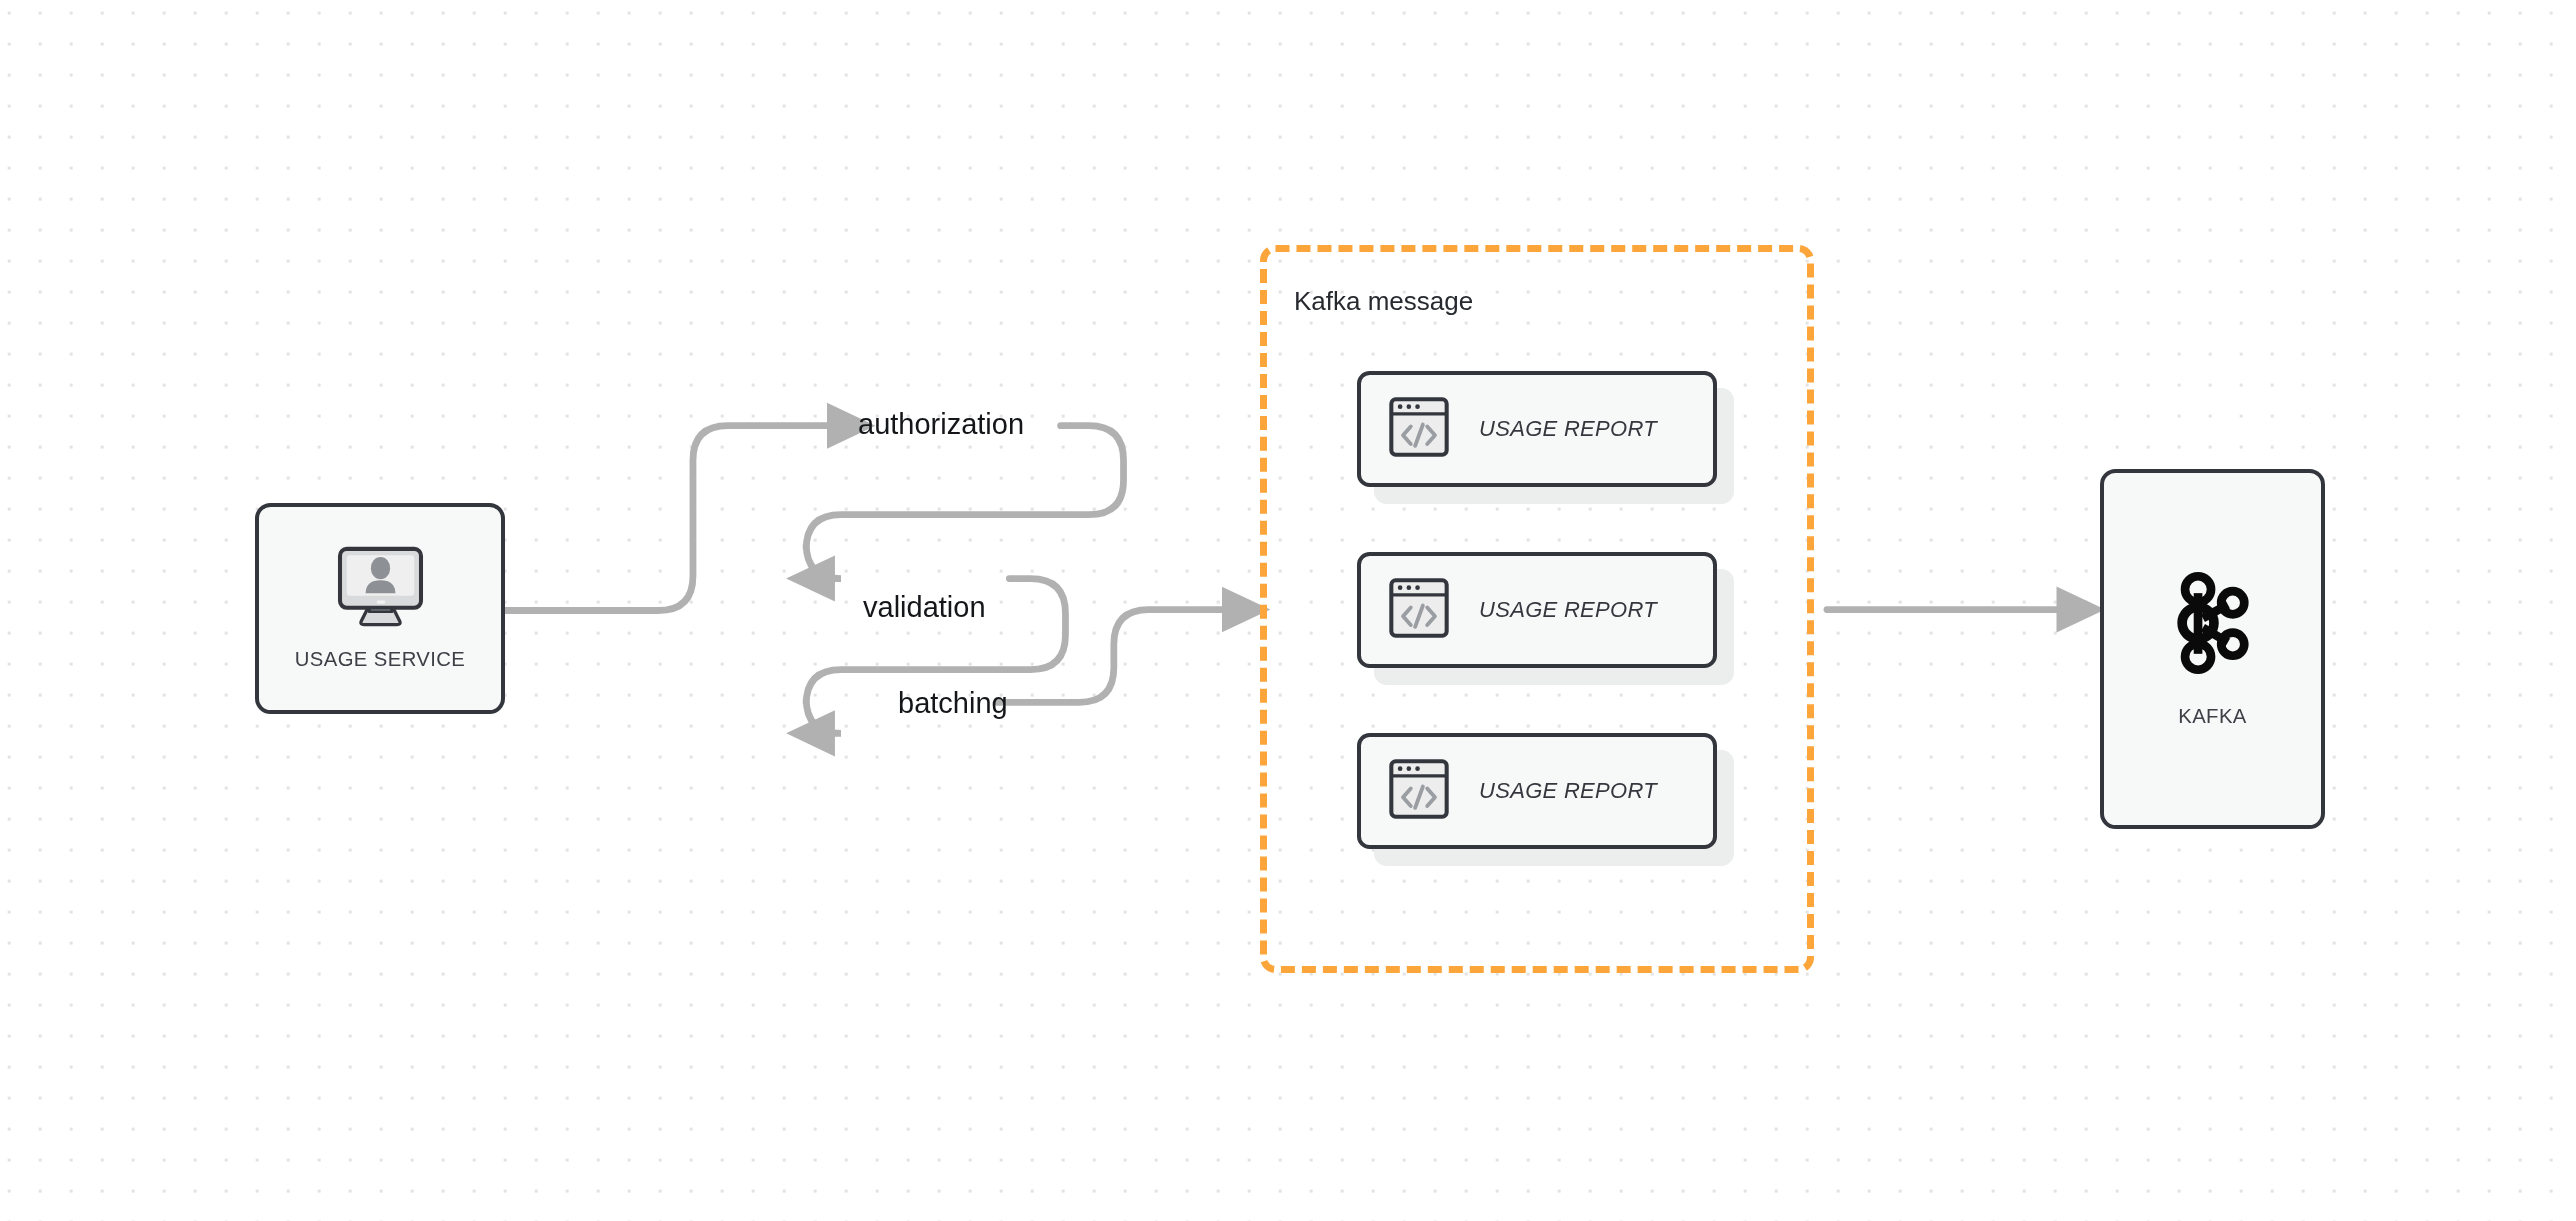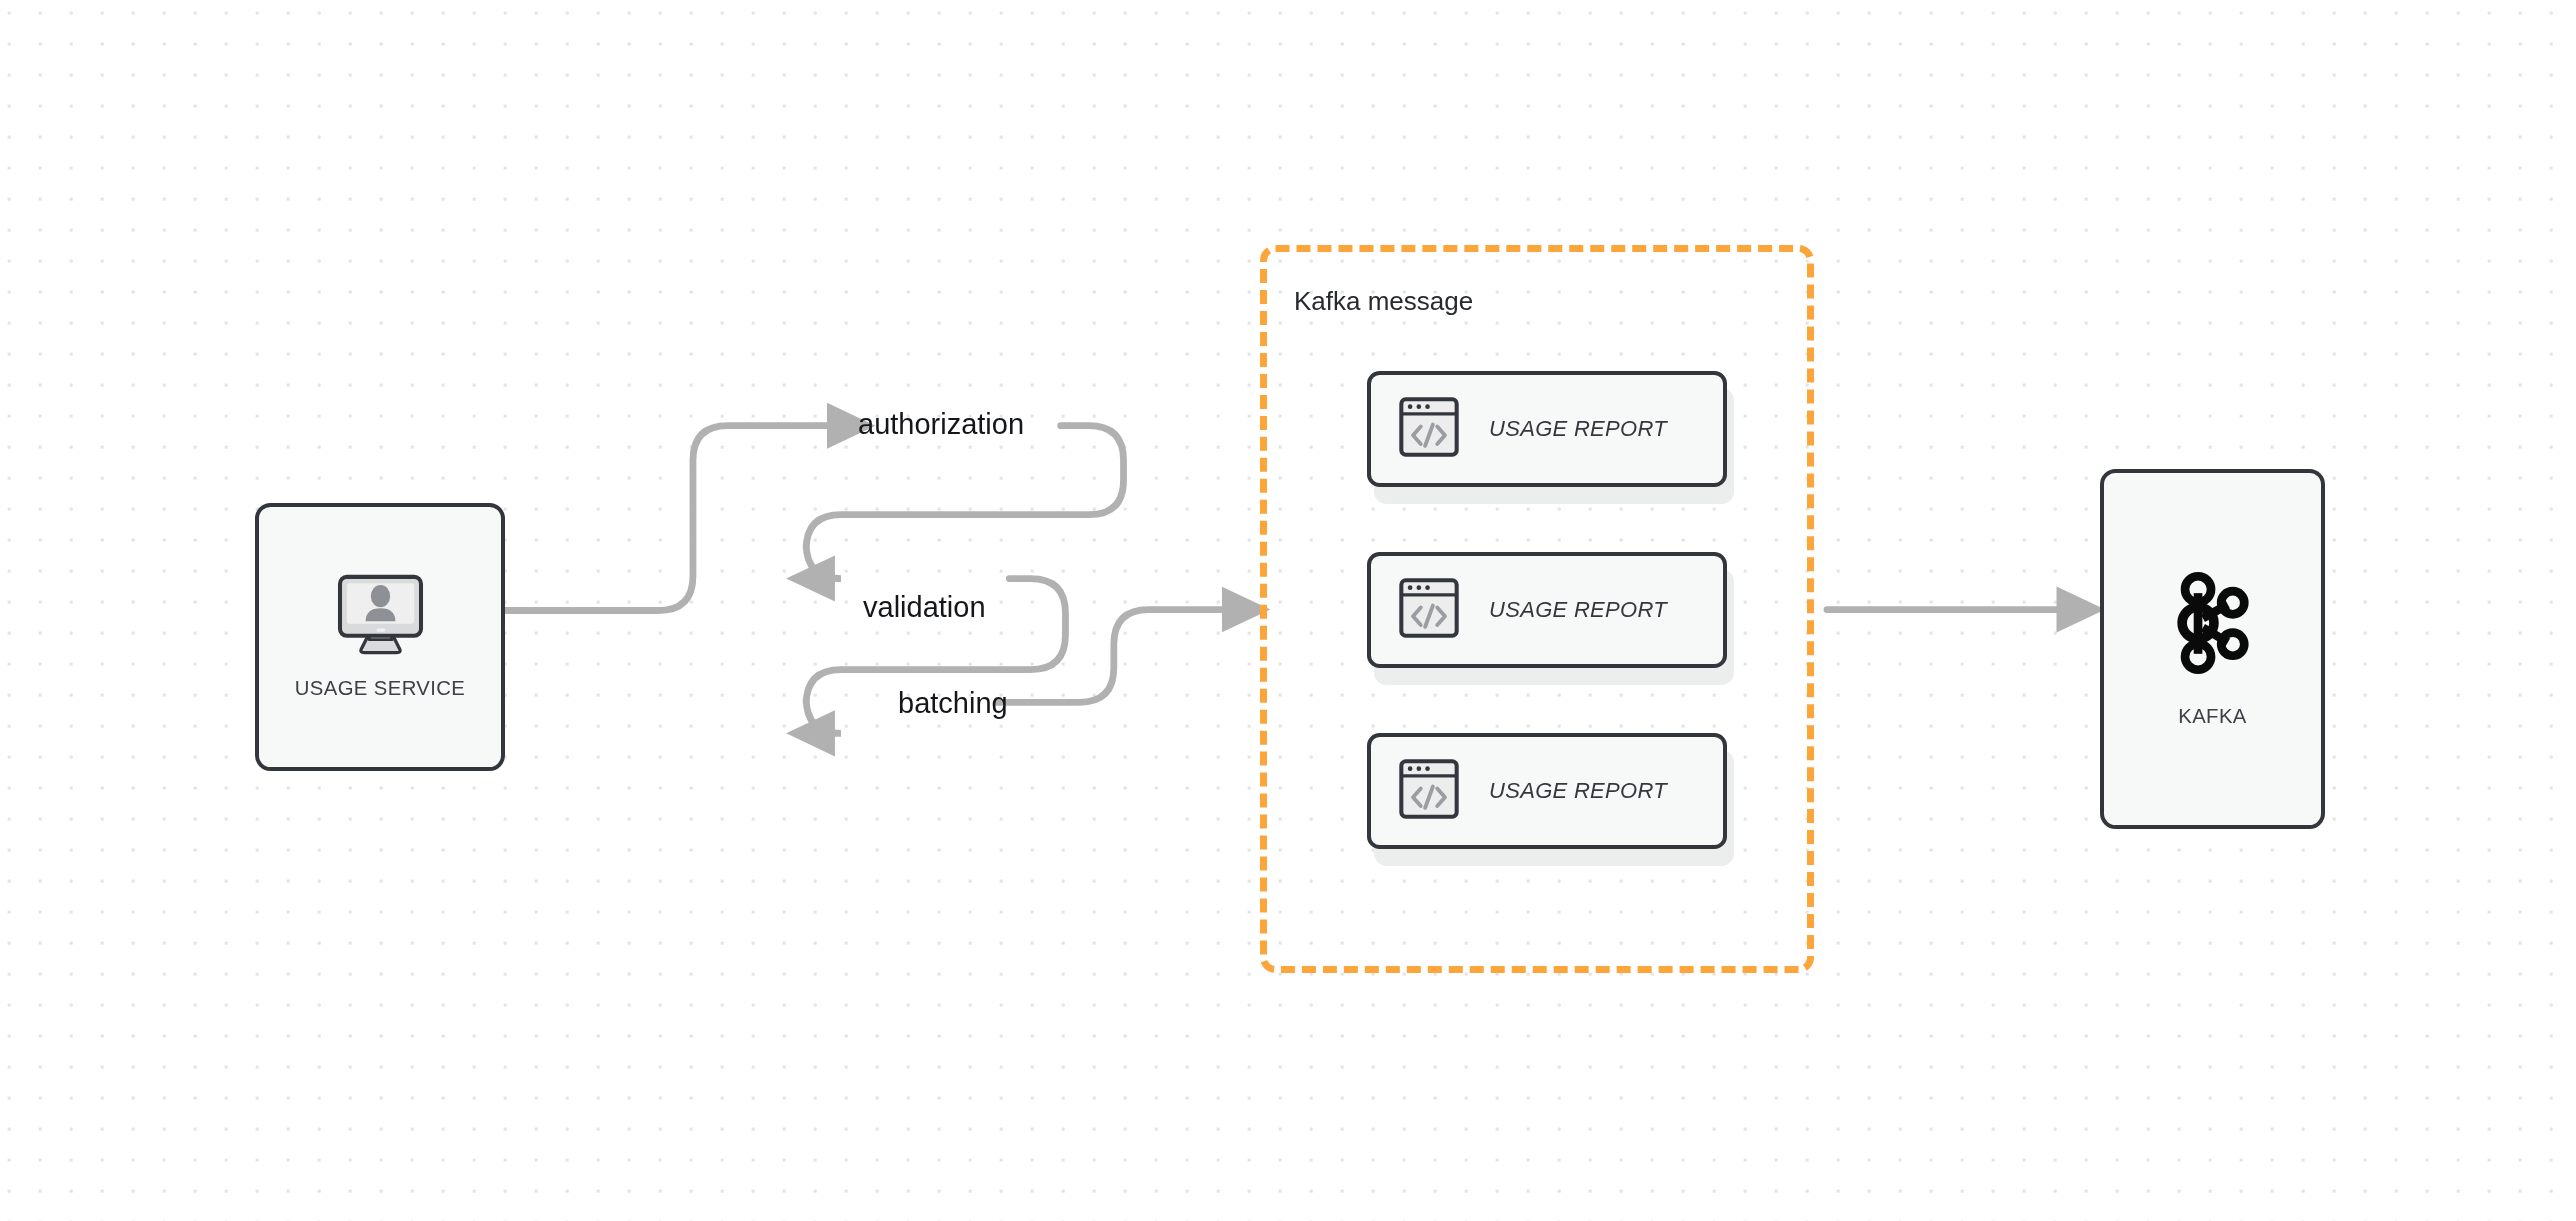--- a/index.html
+++ b/index.html
@@ -37,21 +37,21 @@
     font-size: 20.3px;
     letter-spacing: 0.4px;
     color: #3d4147;
     text-align: center;
     font-weight: 400;
     white-space: nowrap;
   }
 
   #usage-service-node {
     left: 255px; top: 503px;
-    width: 250px; height: 268px;
+    width: 250px; height: 211px;
   }
   #usage-service-node .node-label { margin-top: 17.4px; }
 
   #kafka-node {
     left: 2100px; top: 469px;
     width: 225px; height: 360px;
   }
   #kafka-node .node-label { margin-top: 25px; }
 
   
@@ -88,21 +88,20 @@
   .report-card-front {
     position: absolute;
     left: 0; top: 0;
     width: 360px;
     height: 116px;
     background: #f7f8f8;
     border: 4.8px solid #33373d;
     border-radius: 12.6px;
     display: flex;
     align-items: center;
-    margin-left: 10px;
   }
   .report-card-icon { margin-left: 28px; flex: 0 0 auto; }
   .report-card-text {
     margin-left: 30px;
     font-size: 22px;
     font-style: italic;
     color: #34383e;
     letter-spacing: 0.3px;
     white-space: nowrap;
   }

